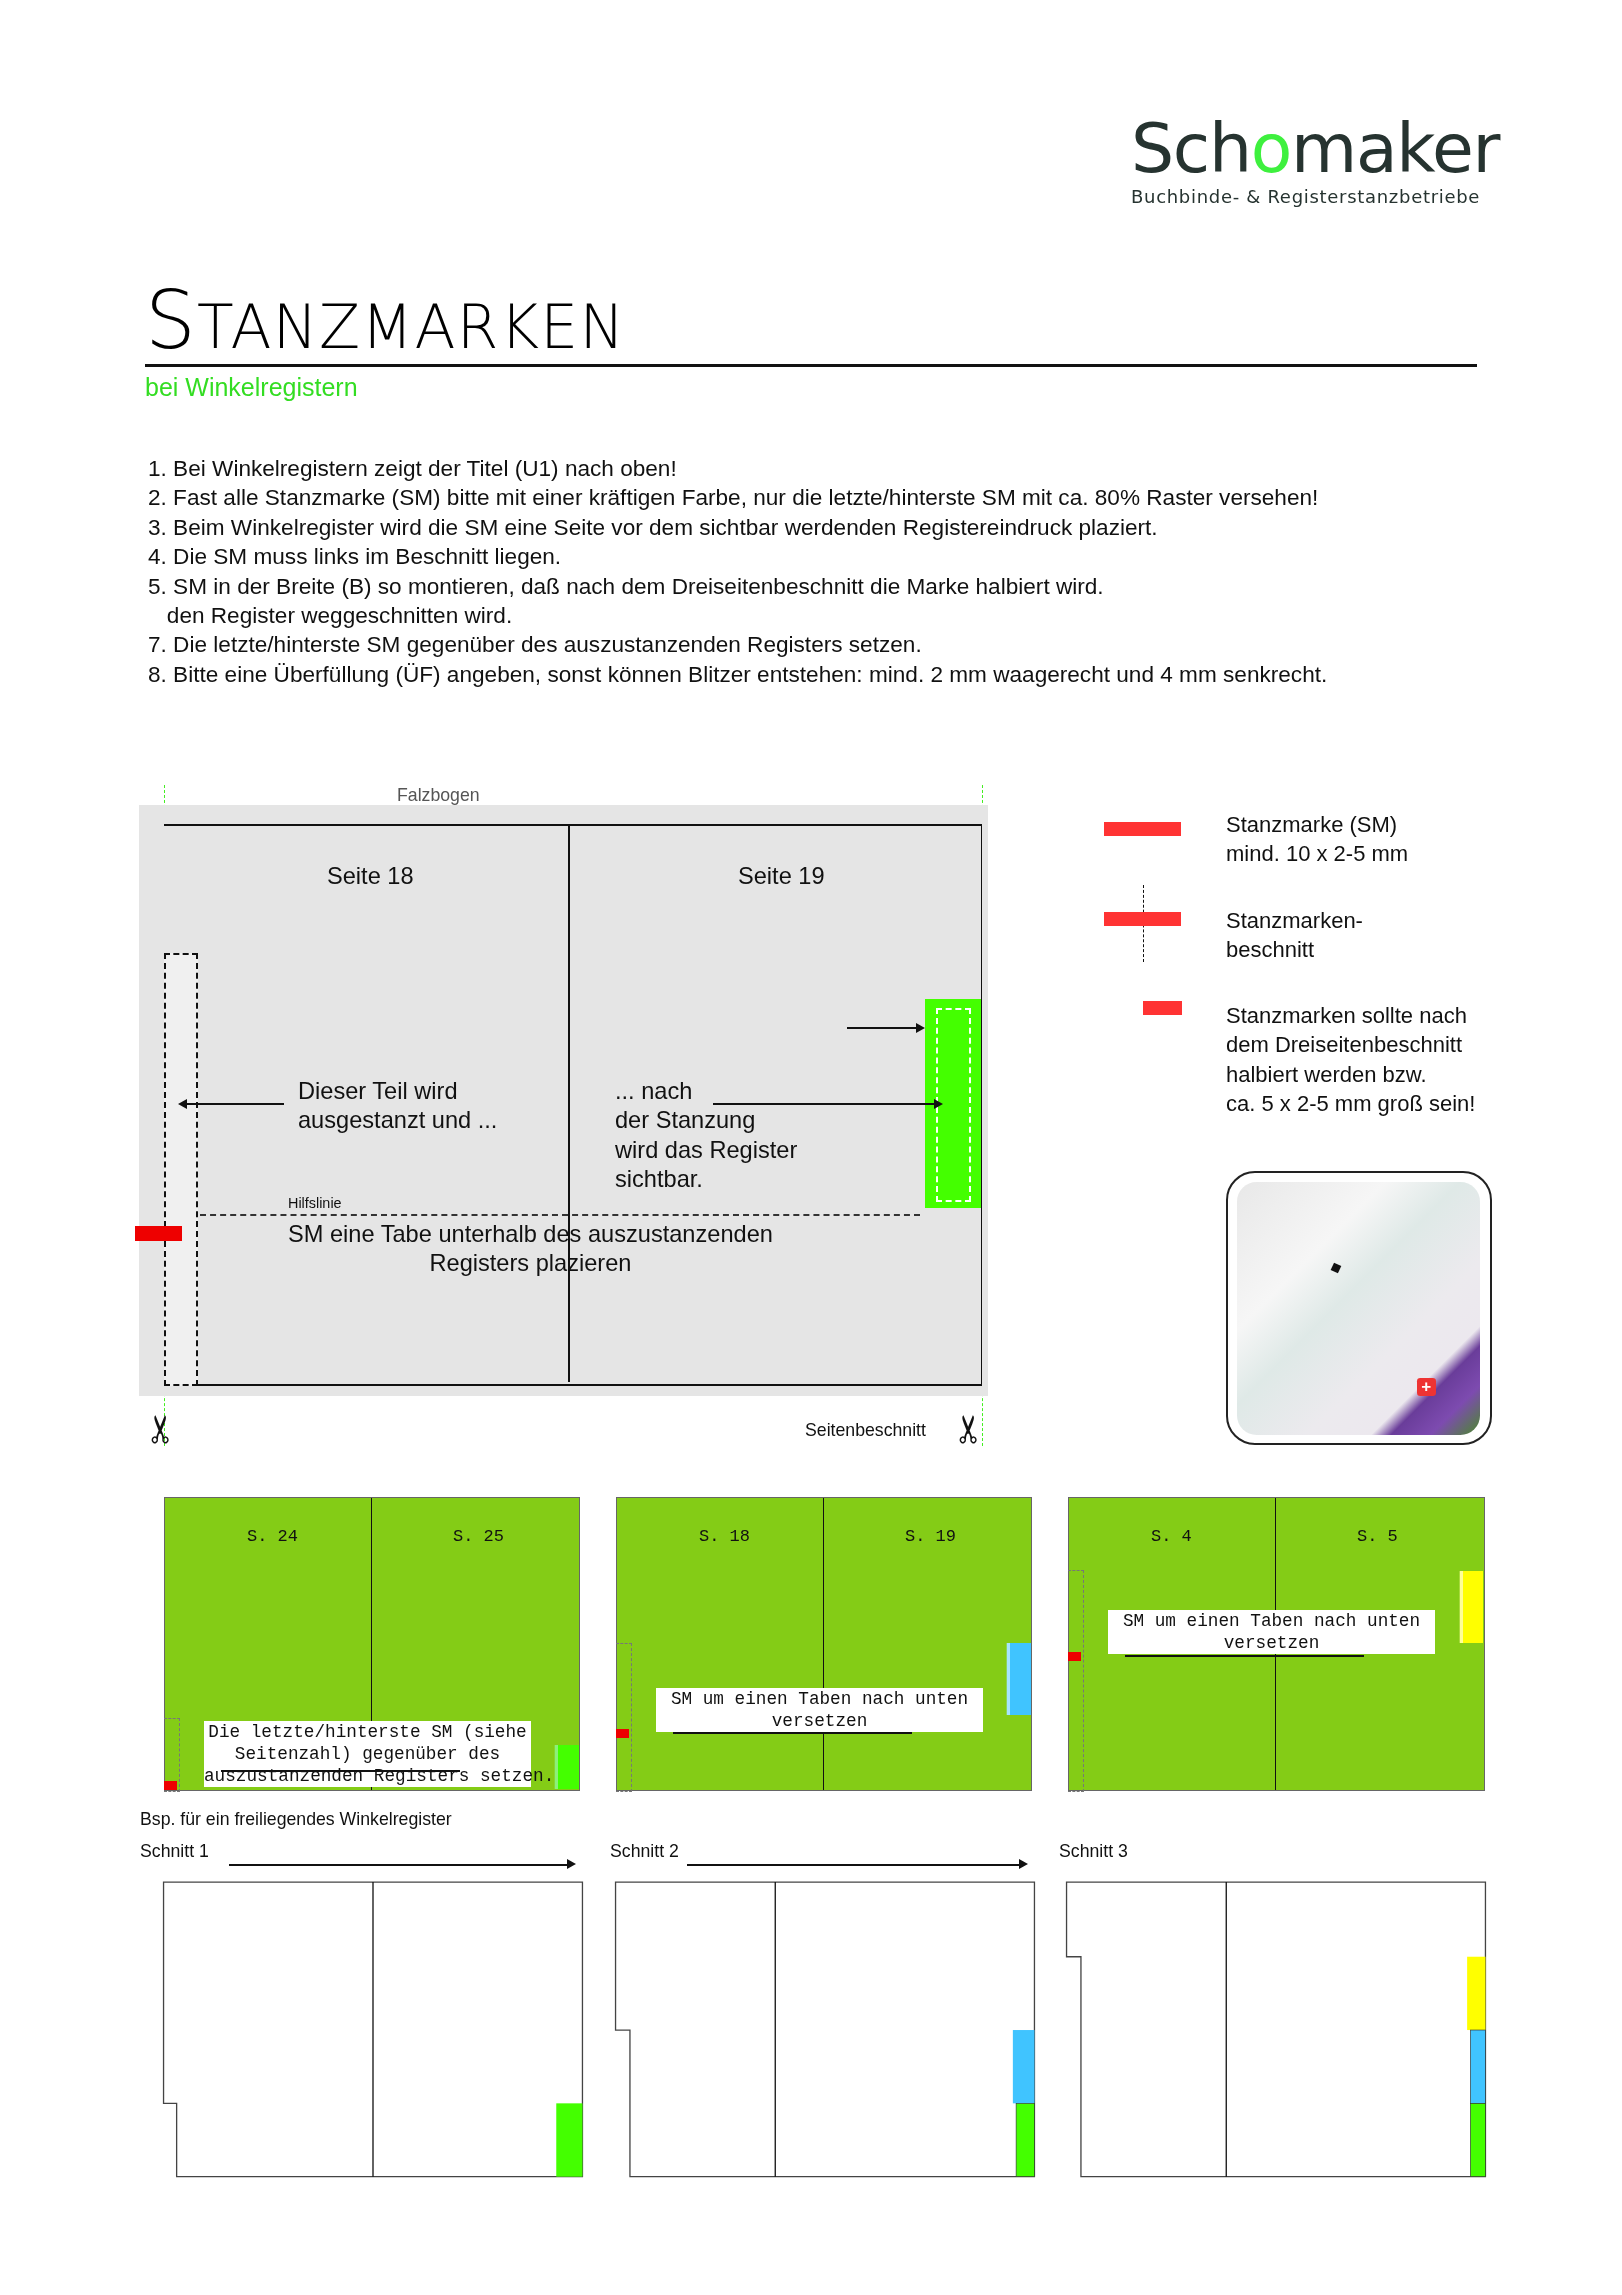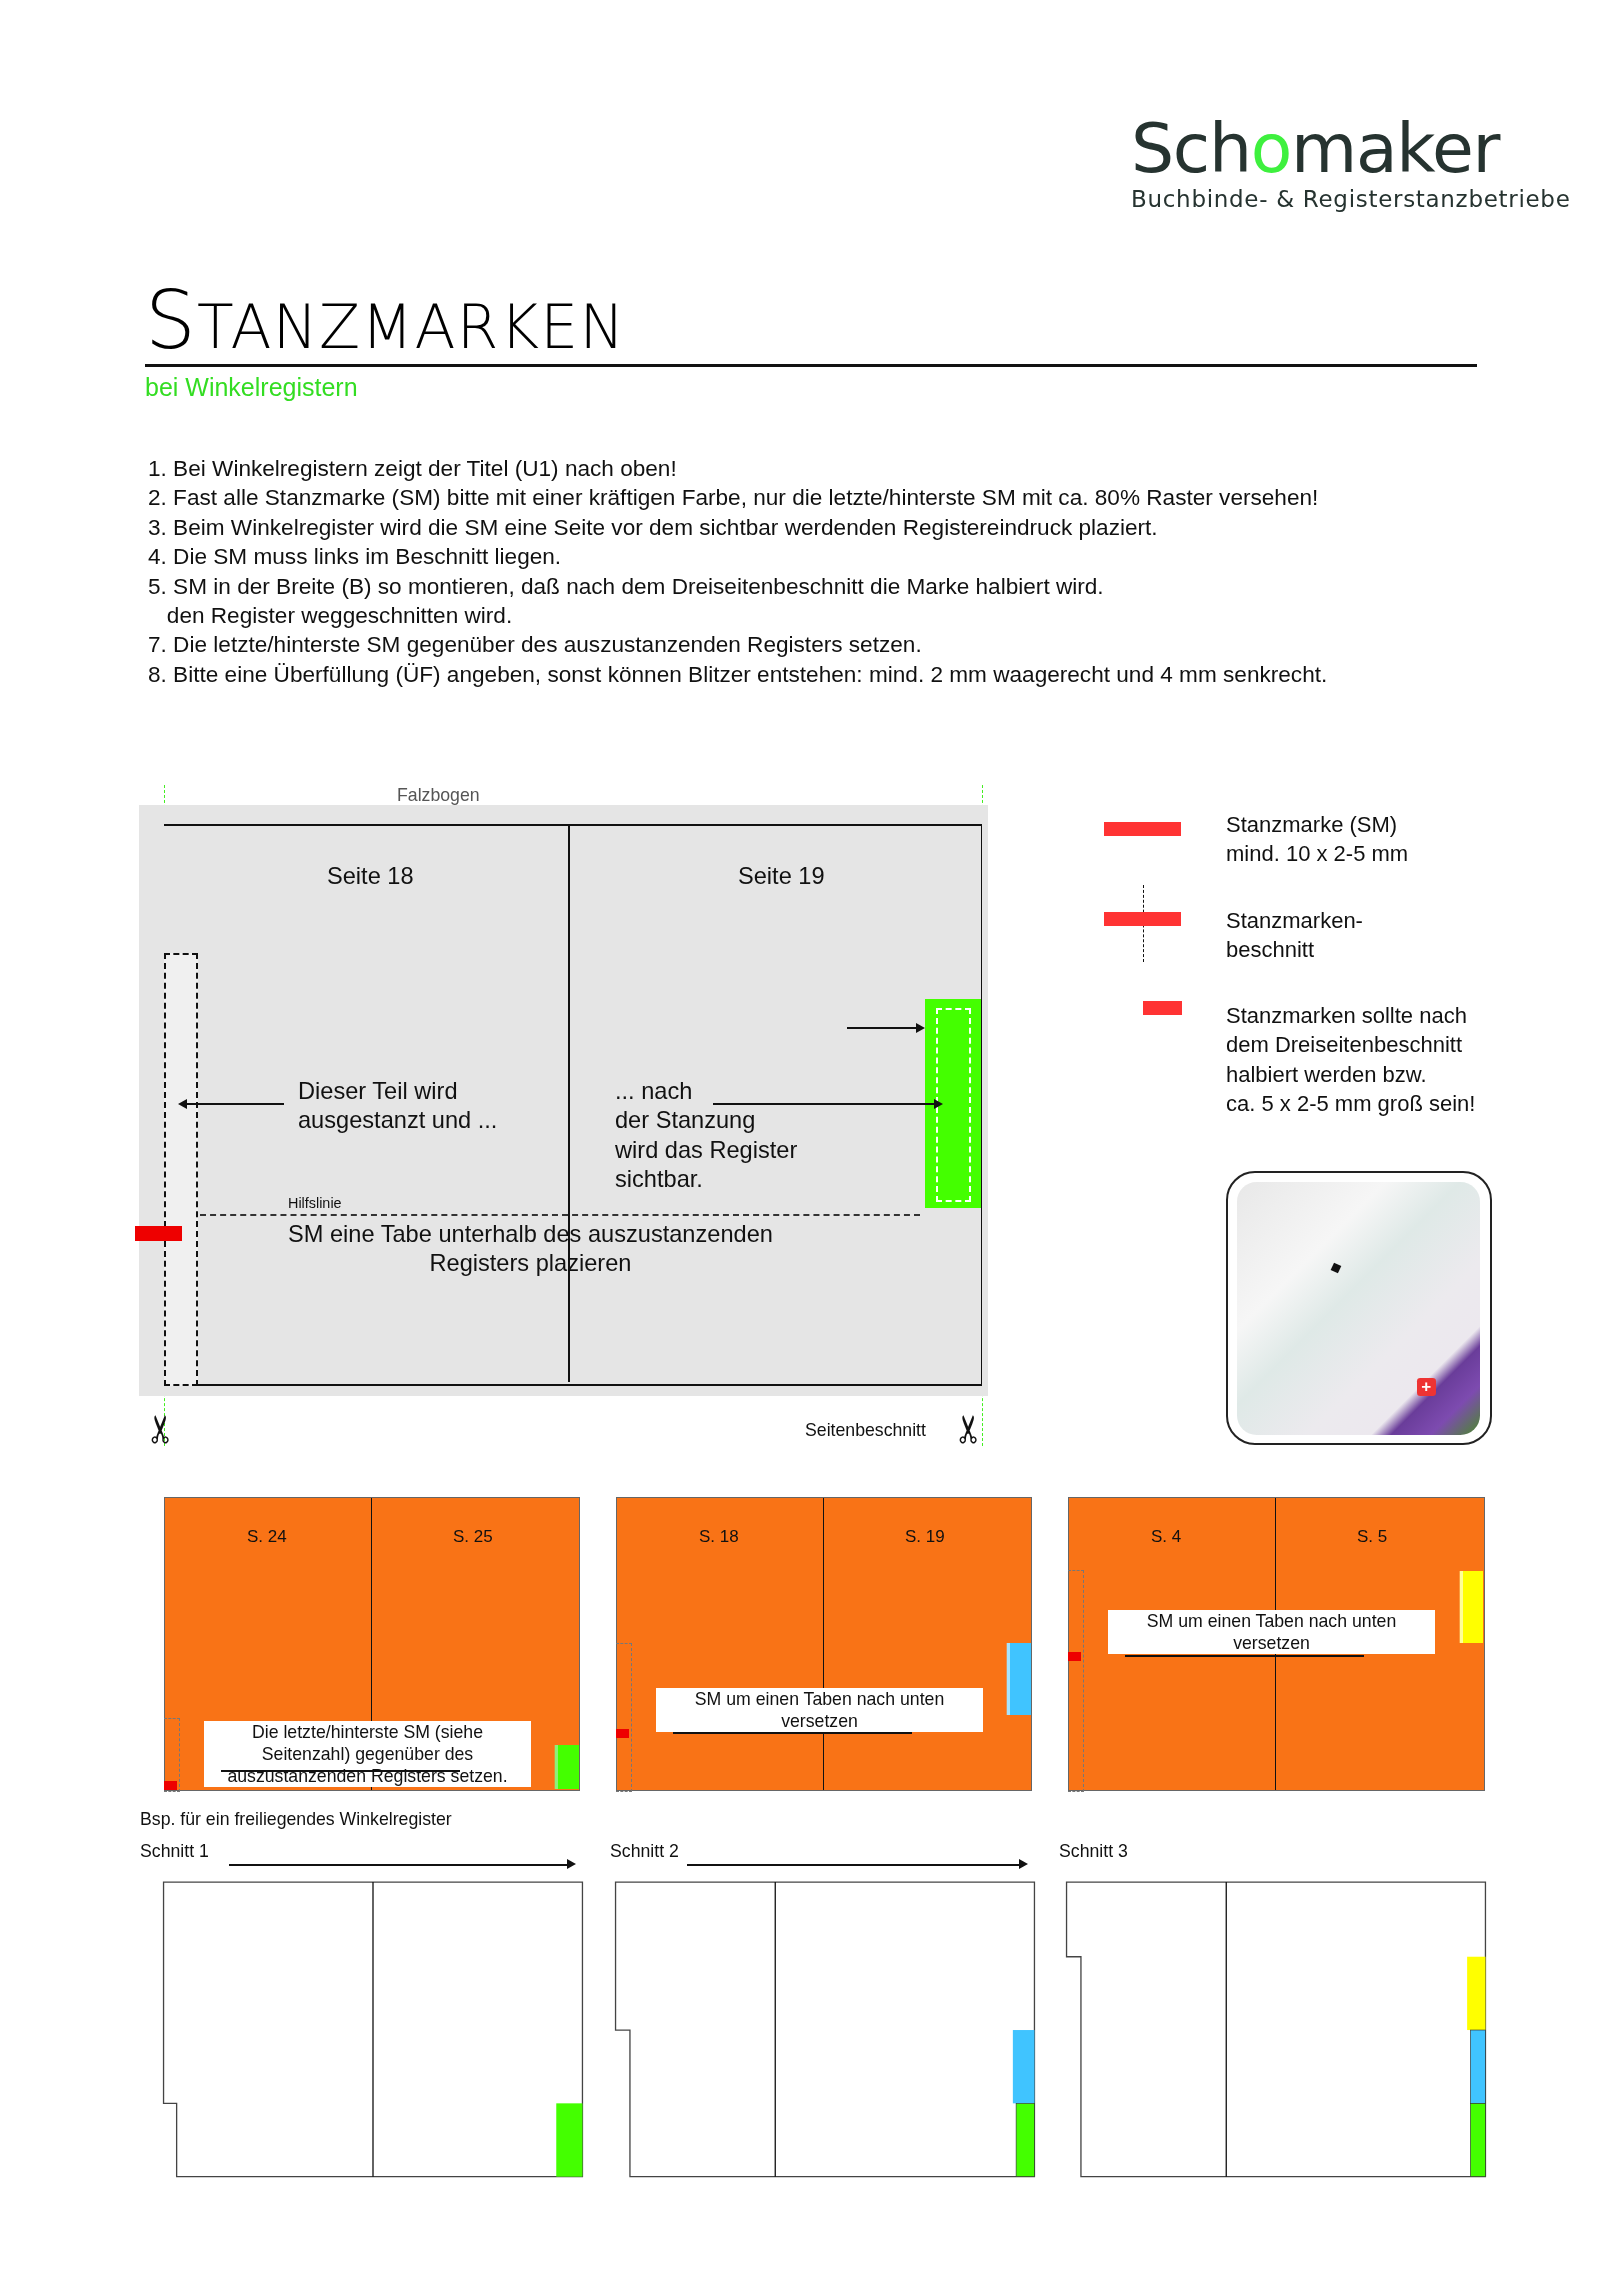--- a/index.html
+++ b/index.html
@@ -3,21 +3,21 @@
 <meta charset="utf-8">
 <style>
   html, body { margin:0; padding:0; background:#ffffff; }
   body { width:1623px; height:2295px; position:relative; overflow:hidden;
          font-family:"Liberation Sans", "DejaVu Sans", sans-serif; color:#111; }
   .abs { position:absolute; }
 
   
   .logo-word { font-family:"DejaVu Sans", sans-serif; font-size:68px; color:#263330; letter-spacing:-1.3px; line-height:1; }
   .logo-word .o { color:#3ef03e; }
-  .logo-sub { font-family:"DejaVu Sans", sans-serif; font-size:23px; color:#263330; letter-spacing:0.7px; }
+  .logo-sub { font-family:"DejaVu Sans", sans-serif; font-size:18px; color:#263330; letter-spacing:0.7px; }
 
   
   .title { font-family:"DejaVu Sans", sans-serif; font-weight:300; color:#000; line-height:1; letter-spacing:1.3px; }
   .title .big { font-size:80px; }
   .title .rest { font-size:60px; }
   .rule { background:#111; height:2.6px; }
   .subtitle { font-size:25px; color:#33dd22; }
 
   
   .instr { font-size:22.6px; line-height:29.4px; color:#111; white-space:pre; }
@@ -32,21 +32,21 @@
   .tab-green { background:#44ff00; }
   .tab-blue { background:#40c4ff; }
   .tab-yellow { background:#ffff00; }
   .red-mark { background:#ff3333; }
   .red-mark-strong { background:#ee0000; }
 
   
   .legend-text { font-size:22px; line-height:29.4px; color:#111; white-space:pre; }
 
   
-  .mini-box { border:1.3px solid #666; background:#f97316; }
+  .mini-box { border:1.3px solid #666; background:#84cc16;font-family:Liberation Mono, monospace; }
   .mini-label { font-size:17px; color:#111; }
   .mini-text { font-size:17.7px; color:#111; line-height:22px; text-align:center; white-space:pre;margin-top:28px; }
   .row-label { font-size:17.7px; color:#111; }
 
   .photo-frame { border:2px solid #222; border-radius:29px; background:#fff; }
   .photo { border-radius:19.6px; overflow:hidden; }
 </style>
 </head>
 <body>
 

